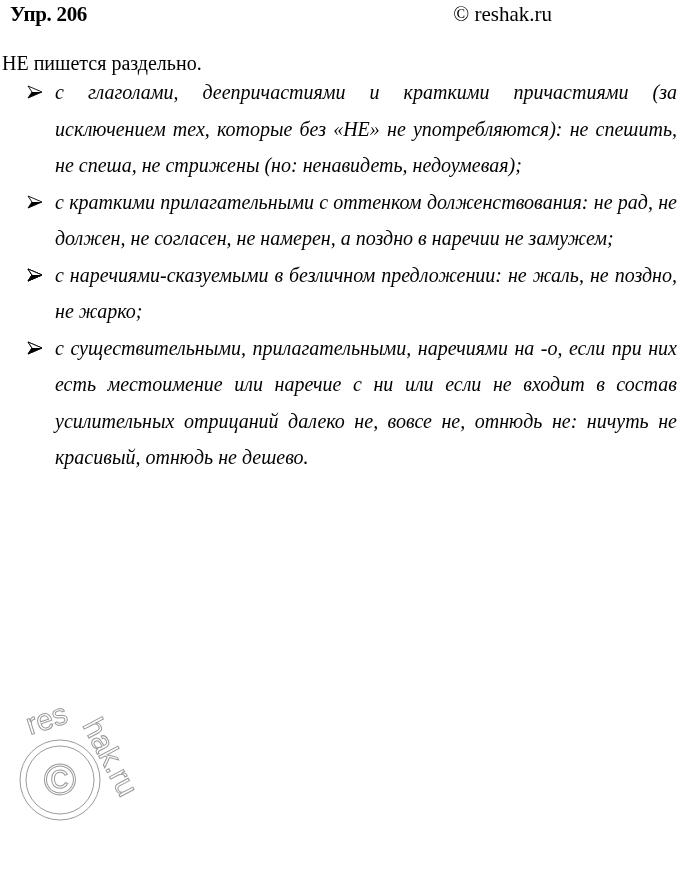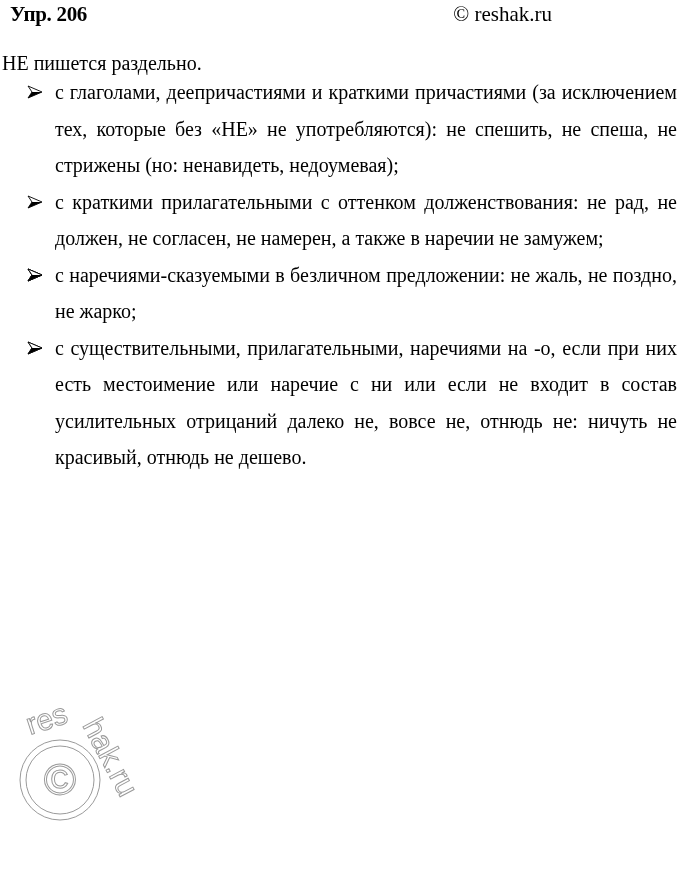--- a/index.html
+++ b/index.html
@@ -18,21 +18,21 @@
   .copyright {
     position: absolute; right: 4px; top: 2px;
     font-size: 21px;
   }
   .intro {
     position: absolute; left: 2px; top: 38px;
     font-size: 20px;
     margin-top: 14px;
   }
   .list {
-    position: absolute; left: 0; top: 74px; width: 680px;
+    position: absolute; left: 0; top: 74px; width: 680px; font-style: italic;
   }
   .item {
     position: relative;
     padding-left: 55px;
     padding-right: 3px;
     font-size: 20px;
     line-height: 36.5px;
     text-align: justify;
   }
   .bullet {
@@ -60,21 +60,21 @@
         <polygon points="1,1 15,7 1,13 5,7" fill="#fff" stroke="#000" stroke-width="0.9"></polygon>
         <polygon points="5,7 15,7 1,13" fill="#000"></polygon>
       </svg>
     <span>с глаголами, деепричастиями и краткими причастиями (за исключением тех, которые без «НЕ» не употребляются): не спешить, не спеша, не стрижены (но: ненавидеть, недоумевая);</span>
   </div>
   <div class="item">
     <svg class="bullet" viewBox="0 0 16 14">
         <polygon points="1,1 15,7 1,13 5,7" fill="#fff" stroke="#000" stroke-width="0.9"></polygon>
         <polygon points="5,7 15,7 1,13" fill="#000"></polygon>
       </svg>
-    <span>с краткими прилагательными с оттенком долженствования: не рад, не должен, не согласен, не намерен, а также в наречии не замужем;</span>
+    <span>с краткими прилагательными с оттенком долженствования: не рад, не должен, не согласен, не намерен, а поздно в наречии не замужем;</span>
   </div>
   <div class="item">
     <svg class="bullet" viewBox="0 0 16 14">
         <polygon points="1,1 15,7 1,13 5,7" fill="#fff" stroke="#000" stroke-width="0.9"></polygon>
         <polygon points="5,7 15,7 1,13" fill="#000"></polygon>
       </svg>
   </div>
   <div class="item">
     <svg class="bullet" viewBox="0 0 16 14">
         <polygon points="1,1 15,7 1,13 5,7" fill="#fff" stroke="#000" stroke-width="0.9"></polygon>

